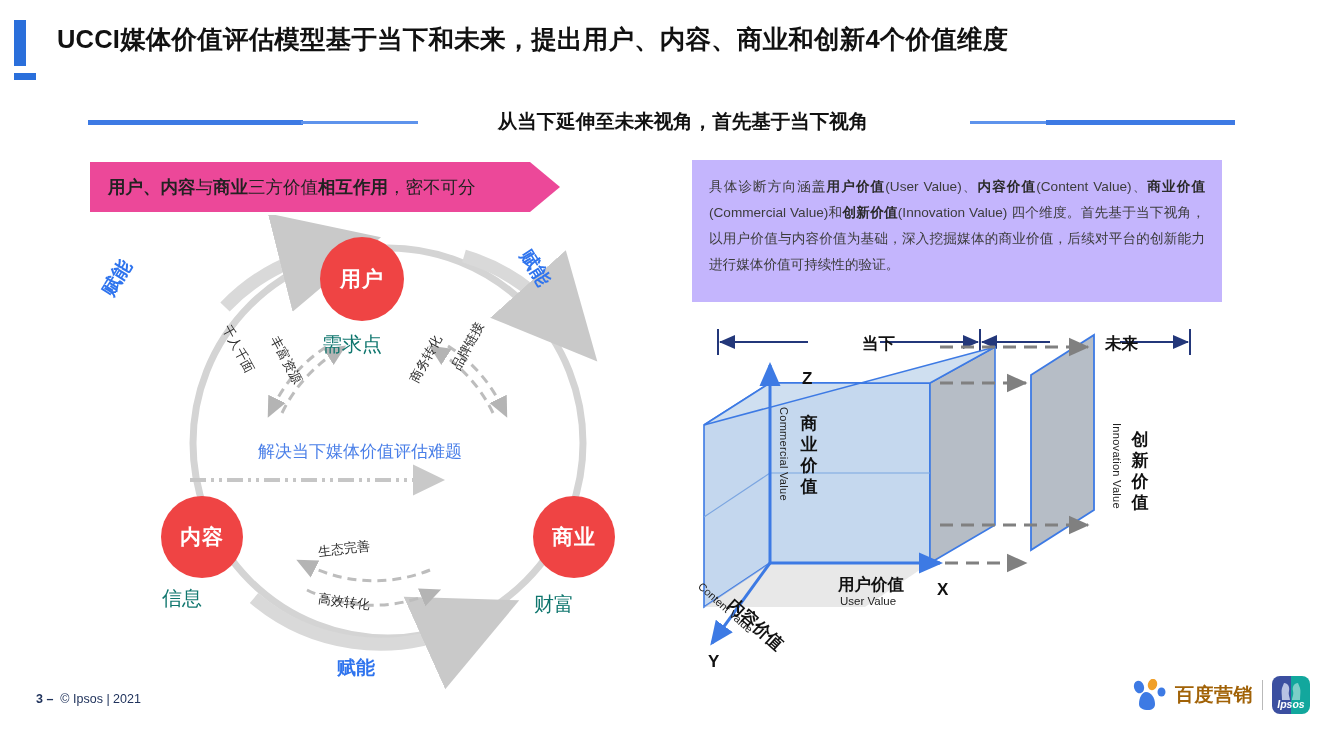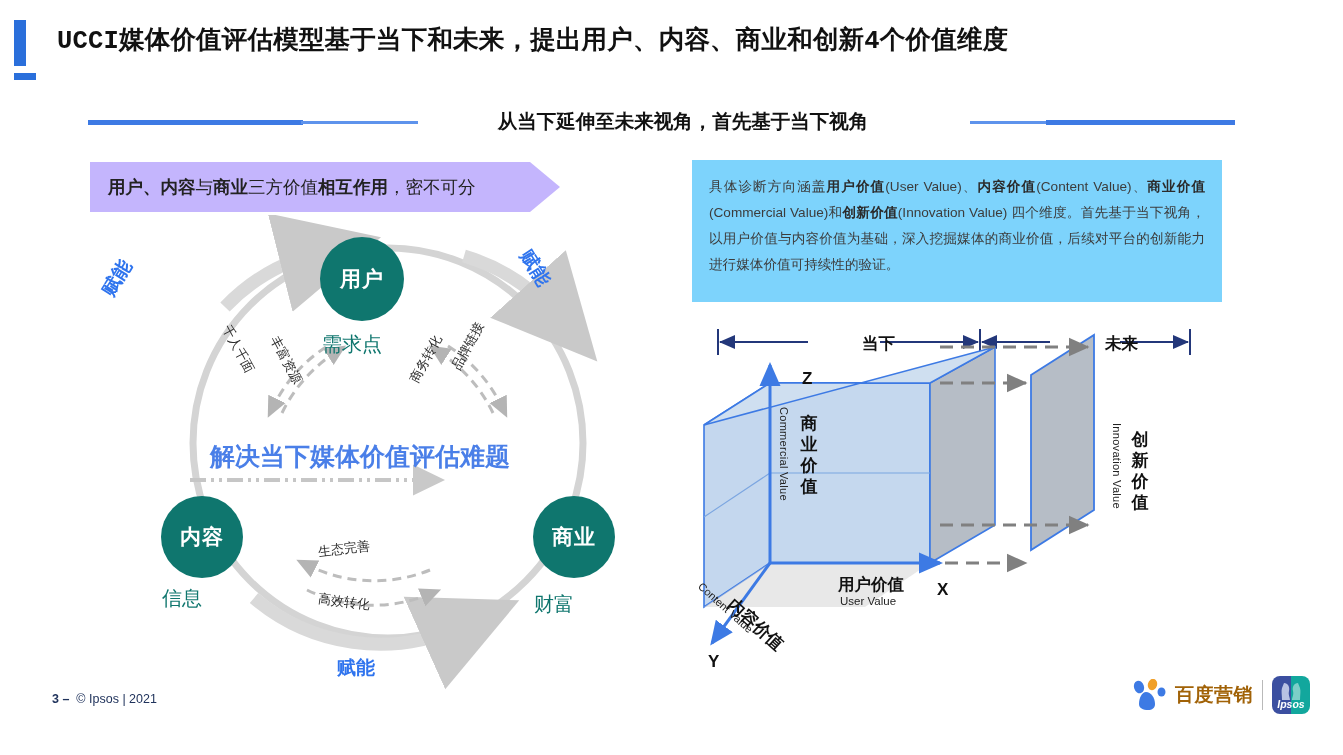--- a/index.html
+++ b/index.html
@@ -10,21 +10,20 @@
   }
   .slide{position:absolute;inset:0;}
 
   
   .title-bar-big{position:absolute;left:14px;top:20px;width:12px;height:46px;background:#2a6fdb;}
   .title-bar-small{position:absolute;left:14px;top:73px;width:22px;height:7px;background:#2a6fdb;}
   .page-title{
     position:absolute;left:57px;top:22px;width:1150px;
     font-size:25.5px;font-weight:bold;color:#111111;letter-spacing:.2px;
     white-space:nowrap;
-    font-family:Liberation Mono, monospace;
   }
 
   
   .sub-line{position:absolute;top:120px;height:0;}
   .seg{position:absolute;top:0;}
   .seg.thick{height:5px;background:#3d7ae4;}
   .seg.thin{height:2.5px;background:#5e93ec;}
   .left-rule{left:88px;width:330px;}
   .left-rule .thick{left:0;width:215px;}
   .left-rule .thin{left:213px;top:1.4px;width:117px;}
@@ -32,69 +31,69 @@
   .right-rule .thin{left:0;top:1.4px;width:78px;}
   .right-rule .thick{left:76px;width:189px;}
   .subtitle{
     position:absolute;left:433px;top:108px;width:500px;text-align:center;
     font-size:19.5px;font-weight:bold;color:#111;white-space:nowrap;
   }
 
   
   .banner{
     position:absolute;left:90px;top:162px;width:470px;height:50px;
-    background:#c4b5fd;
+    background:#ec4899;
     clip-path:polygon(0 0, 440px 0, 470px 25px, 440px 50px, 0 50px);
     display:flex;align-items:center;
   }
   .banner-text{
     padding-left:18px;font-size:17.5px;color:#222;white-space:nowrap;
   }
   .banner-text b{font-weight:bold;}
 
   
   .circle-wrap{position:absolute;left:60px;top:215px;width:600px;height:490px;}
   .node{
-    position:absolute;border-radius:50%;background:#0f766e;
+    position:absolute;border-radius:50%;background:#ef4444;
     display:flex;align-items:center;justify-content:center;
     color:#fff;font-weight:bold;font-size:21px;letter-spacing:1px;
   }
   .node.user{left:260px;top:22px;width:84px;height:84px;}
   .node.content{left:101px;top:281px;width:82px;height:82px;}
   .node.biz{left:473px;top:281px;width:82px;height:82px;}
   .node-sub{
     position:absolute;font-size:20px;color:#0f766e;white-space:nowrap;text-align:left;
   }
   .sub-user{left:262px;top:116px;width:80px;}
   .sub-content{left:102px;top:370px;width:80px;}
   .sub-biz{left:474px;top:376px;width:80px;}
   .center-label{
     position:absolute;left:120px;top:225px;width:360px;text-align:center;
-    font-size:25px;font-weight:bold;color:#4a7fe8;white-space:nowrap;
+    font-size:17px;font-weight:normal;color:#4a7fe8;white-space:nowrap;
   }
   .arc-label{
     position:absolute;color:#2f74ee;font-weight:bold;font-size:19px;white-space:nowrap;
   }
   .al-left{left:38px;top:50px;transform:rotate(-58deg);}
   .al-right{left:456px;top:40px;transform:rotate(58deg);}
   .al-bottom{left:277px;top:440px;}
   .inner-lab{
     position:absolute;font-size:13px;color:#2b2b2b;white-space:nowrap;
   }
   .il-1{left:152px;top:125px;transform:rotate(62deg);}
   .il-2{left:200px;top:136px;transform:rotate(62deg);}
   .il-3{left:382px;top:122px;transform:rotate(-62deg);}
   .il-4{left:340px;top:135px;transform:rotate(-62deg);}
   .il-5{left:258px;top:325px;transform:rotate(-7deg);}
   .il-6{left:258px;top:378px;transform:rotate(7deg);}
 
   
   .desc{
     position:absolute;left:692px;top:160px;width:530px;height:142px;
-    background:#7dd3fc;padding:14px 17px 0 17px;box-sizing:border-box;
+    background:#c4b5fd;padding:14px 17px 0 17px;box-sizing:border-box;
     font-size:13.6px;line-height:26px;color:#3c3c3c;text-align:justify;
   }
   .desc b{font-weight:bold;color:#2b2b2b;}
 
   
   .cube-wrap{position:absolute;left:690px;top:325px;width:540px;height:360px;}
   .axis-lbl{
     position:absolute;font-size:16.5px;font-weight:bold;color:#111;white-space:nowrap;margin-left:40px;
   }
   .now-lbl{left:132px;top:8px;}
@@ -118,21 +117,21 @@
          writing-mode:vertical-rl;white-space:nowrap;letter-spacing:.3px;}
   .uv-cn{position:absolute;left:148px;top:249px;font-size:16.5px;font-weight:bold;color:#111;}
   .uv-en{position:absolute;left:150px;top:270px;font-size:11.5px;color:#222;}
   .ct-cn{position:absolute;left:48px;top:268px;font-size:17px;font-weight:bold;color:#111;
          white-space:nowrap;transform:rotate(42deg);transform-origin:left top;}
   .ct-en{position:absolute;left:14px;top:255px;font-size:11px;color:#222;
          white-space:nowrap;transform:rotate(42deg);transform-origin:left top;}
 
   
   .footer{
-    position:absolute;left:52px;top:692px;font-size:12.5px;color:#20335c;
+    position:absolute;left:36px;top:692px;font-size:12.5px;color:#20335c;
   }
   .footer b{font-weight:bold;}
   .logo-wrap{position:absolute;left:1132px;top:676px;display:flex;align-items:center;gap:9px;}
   .baidu-txt{font-size:19px;font-weight:bold;color:#a16207;letter-spacing:.5px;text-align:center;}
   .logo-div{width:1px;height:30px;background:#b9b9b9;}
   .ipsos-box{
     width:38px;height:38px;border-radius:8px;overflow:hidden;position:relative;
     background:linear-gradient(90deg,#3b4fa0 0 50%,#12a79d 50% 100%);
   }
   .ipsos-txt{

